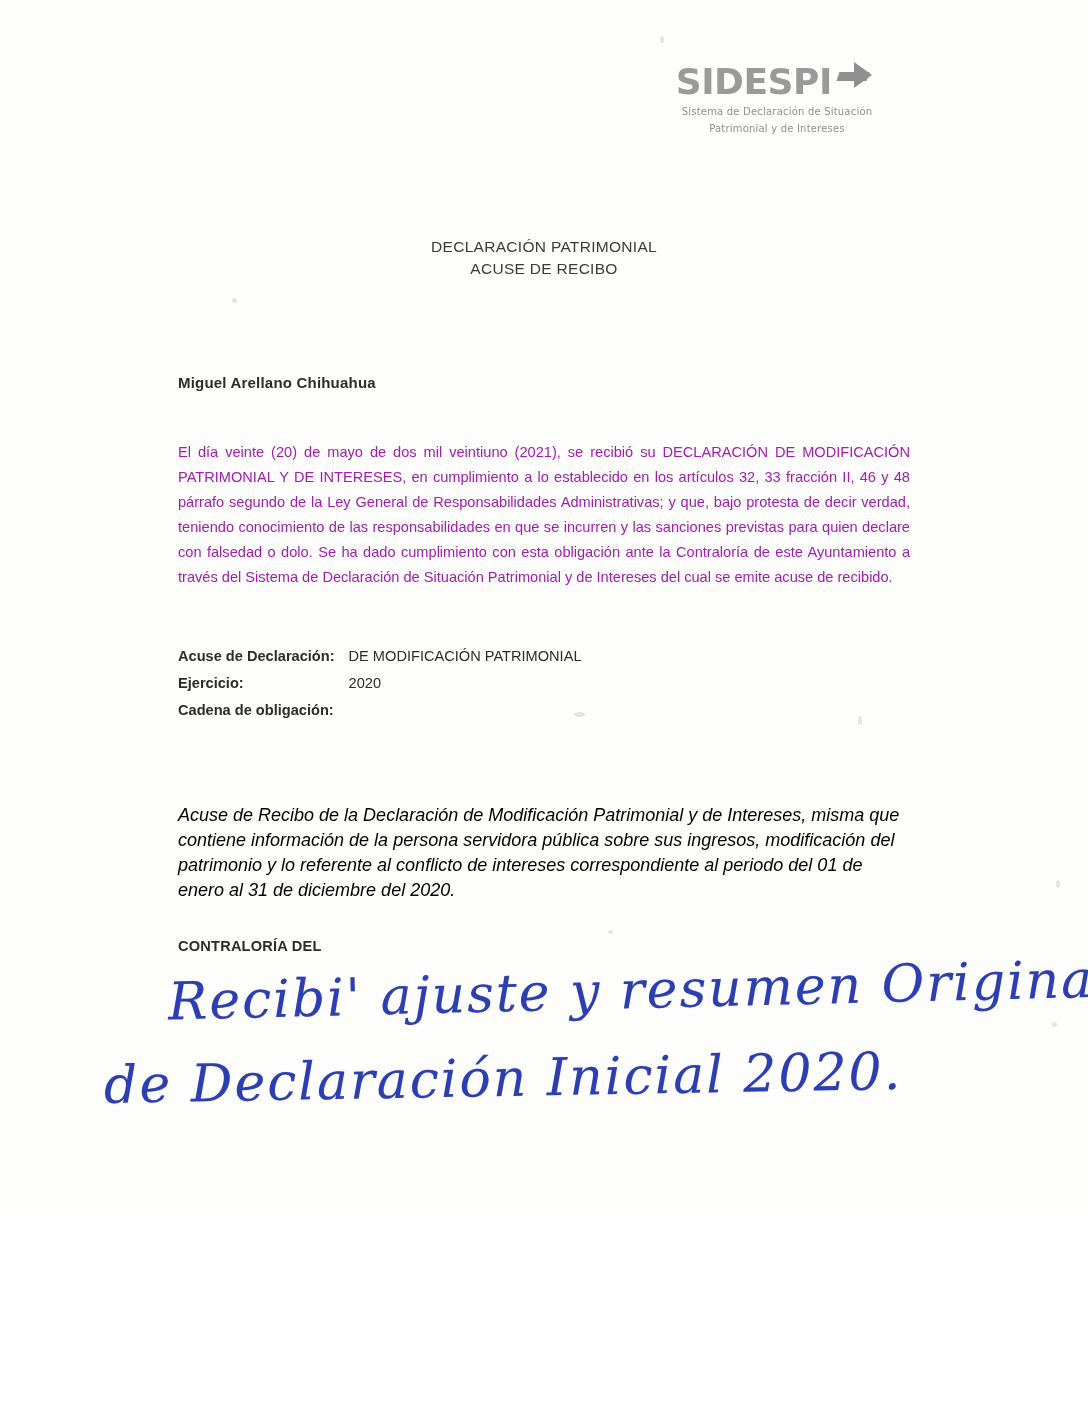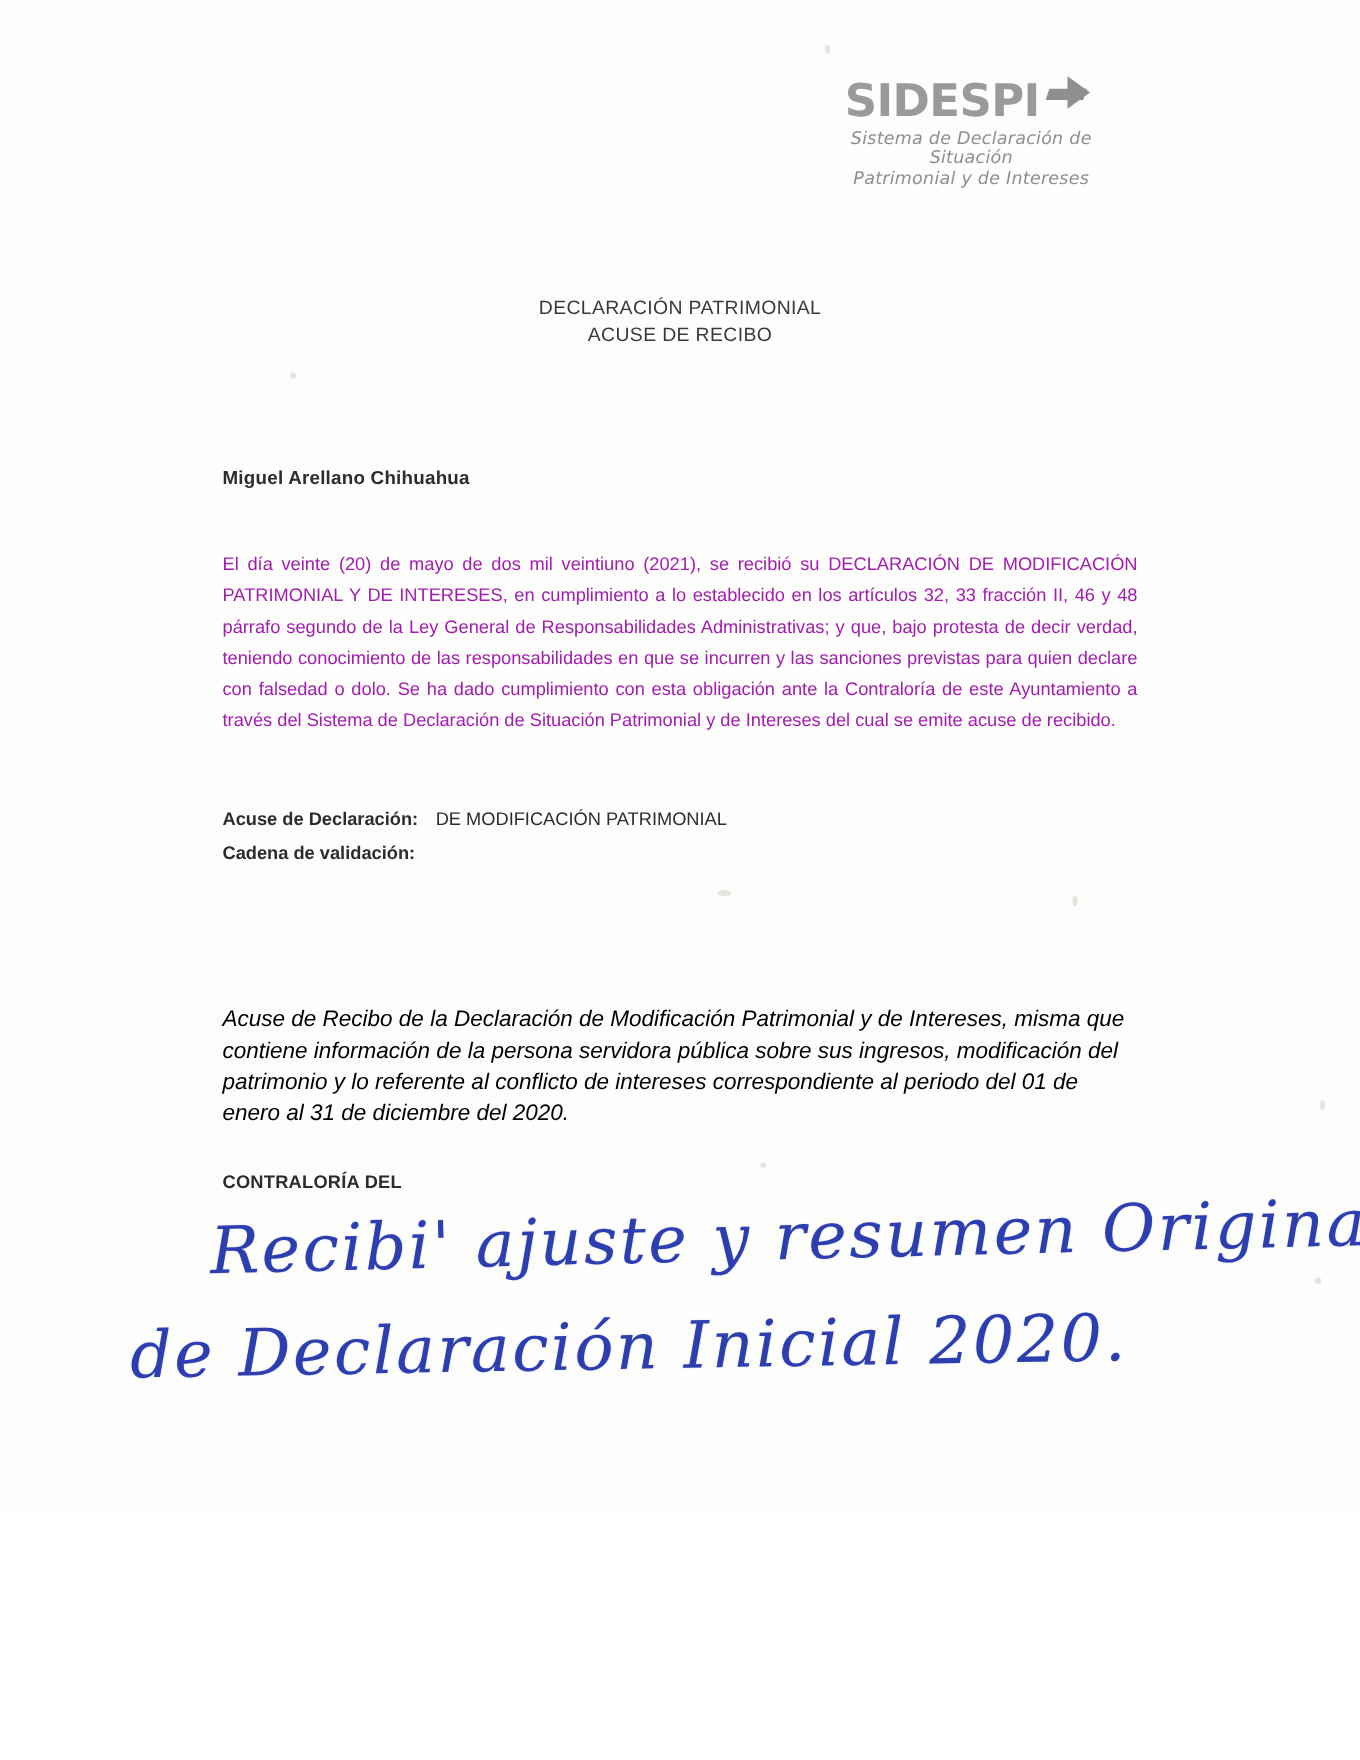--- a/index.html
+++ b/index.html
@@ -65,26 +65,25 @@
     left: 16px;
     top: -2px;
     width: 0;
     height: 0;
     border-left: 18px solid #8f8f8f;
     border-top: 13px solid transparent;
     border-bottom: 13px solid transparent;
   }
   .logo-sub {
     font-family: "DejaVu Sans", sans-serif;
-    font-size: 14px;
+    font-size: 10px;
     color: #8e8e8e;
     line-height: 15px;
     margin-top: 2px;
     letter-spacing: 0.2px;
-    font-style: italic;
   }
 
   
   .doc-title {
     position: absolute;
     top: 236px;
     left: 0;
     width: 1088px;
     text-align: center;
     font-size: 15.5px;
@@ -232,21 +231,25 @@
   <div class="paragraph1">El día veinte (20) de mayo de dos mil veintiuno (2021), se recibió su DECLARACIÓN DE MODIFICACIÓN PATRIMONIAL Y DE INTERESES, en cumplimiento a lo establecido en los artículos 32, 33 fracción II, 46 y 48 párrafo segundo de la Ley General de Responsabilidades Administrativas; y que, bajo protesta de decir verdad, teniendo conocimiento de las responsabilidades en que se incurren y las sanciones previstas para quien declare con falsedad o dolo. Se ha dado cumplimiento con esta obligación ante la Contraloría de este Ayuntamiento a través del Sistema de Declaración de Situación Patrimonial y de Intereses del cual se emite acuse de recibido.</div>
 
   <div class="fields">
     <table>
       <tbody>
         <tr>
           <td class="lbl">Acuse de Declaración:</td>
           <td class="val">DE MODIFICACIÓN PATRIMONIAL</td>
         </tr>
         <tr>
-          <td class="lbl">Cadena de validación:</td>
+          <td class="lbl">Ejercicio:</td>
+          <td class="val">2020</td>
+        </tr>
+        <tr>
+          <td class="lbl">Cadena de obligación:</td>
           <td class="val"></td>
         </tr>
       </tbody>
     </table>
   </div>
 
   <div class="paragraph2">Acuse de Recibo de la Declaración de Modificación Patrimonial y de Intereses, misma que contiene información de la persona servidora pública sobre sus ingresos, modificación del patrimonio y lo referente al conflicto de intereses correspondiente al periodo del 01 de enero al 31 de diciembre del 2020.</div>
 
   <div class="signature-label">CONTRALORÍA DEL</div>
 

